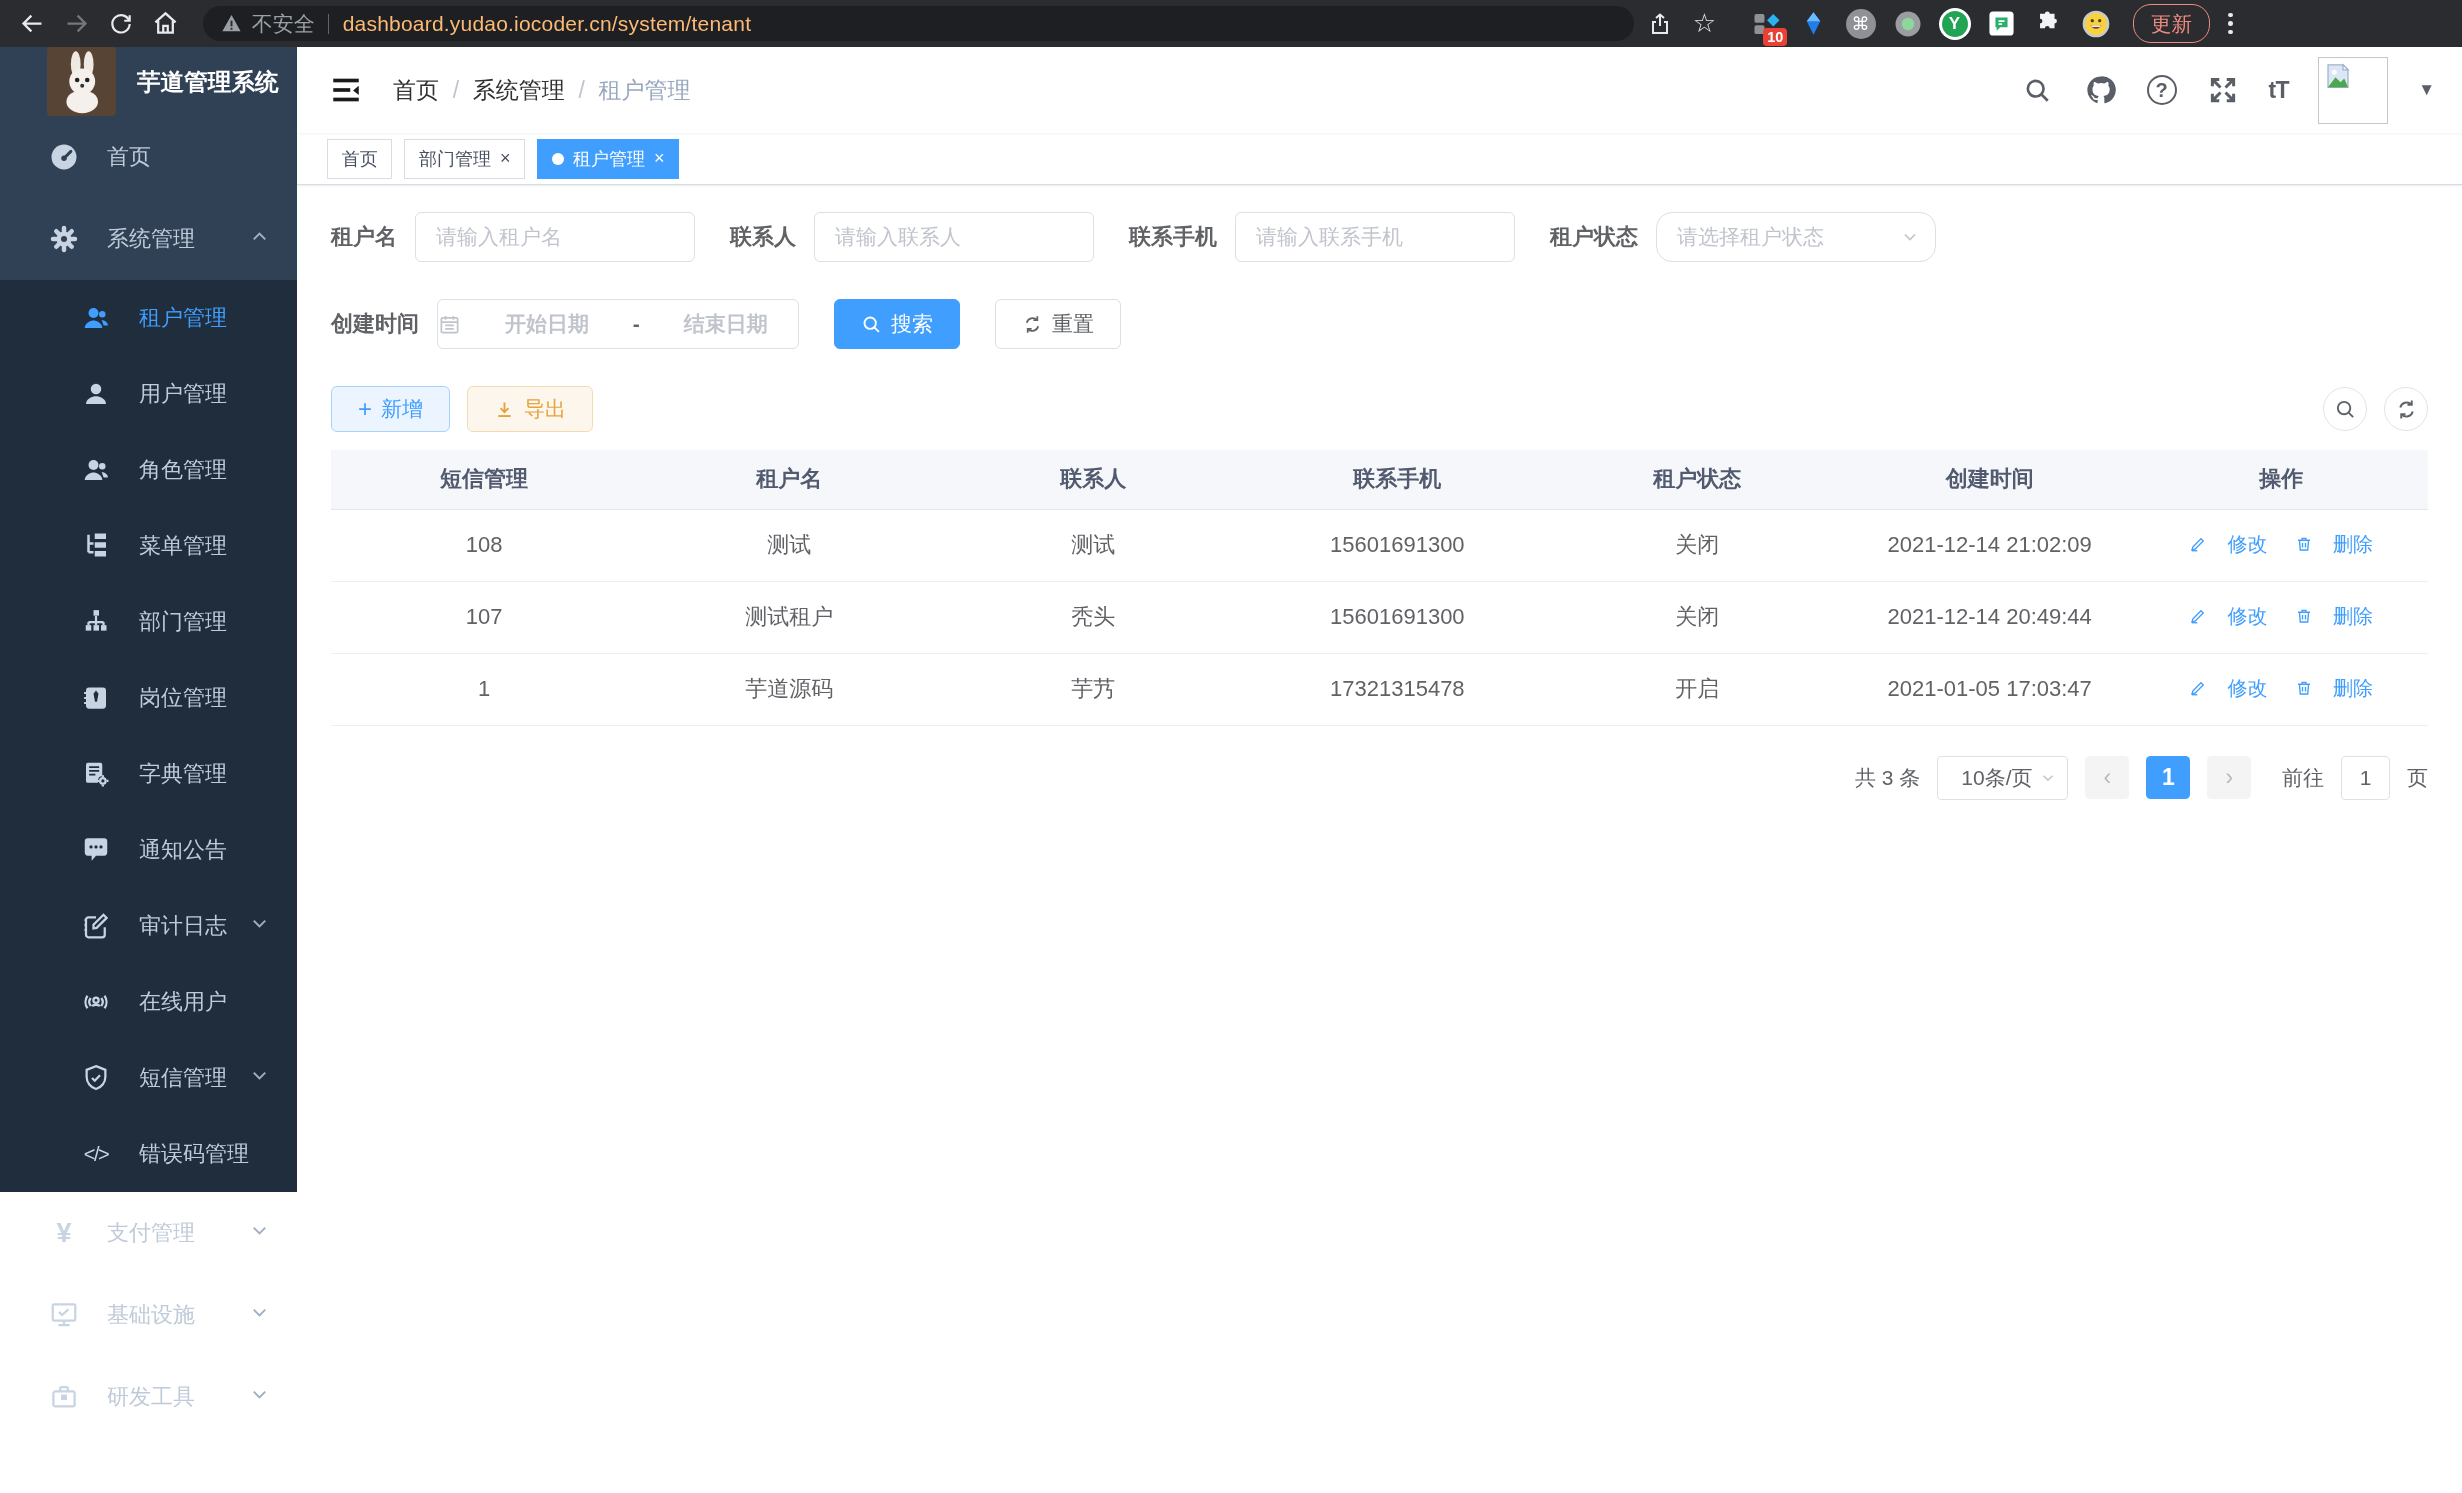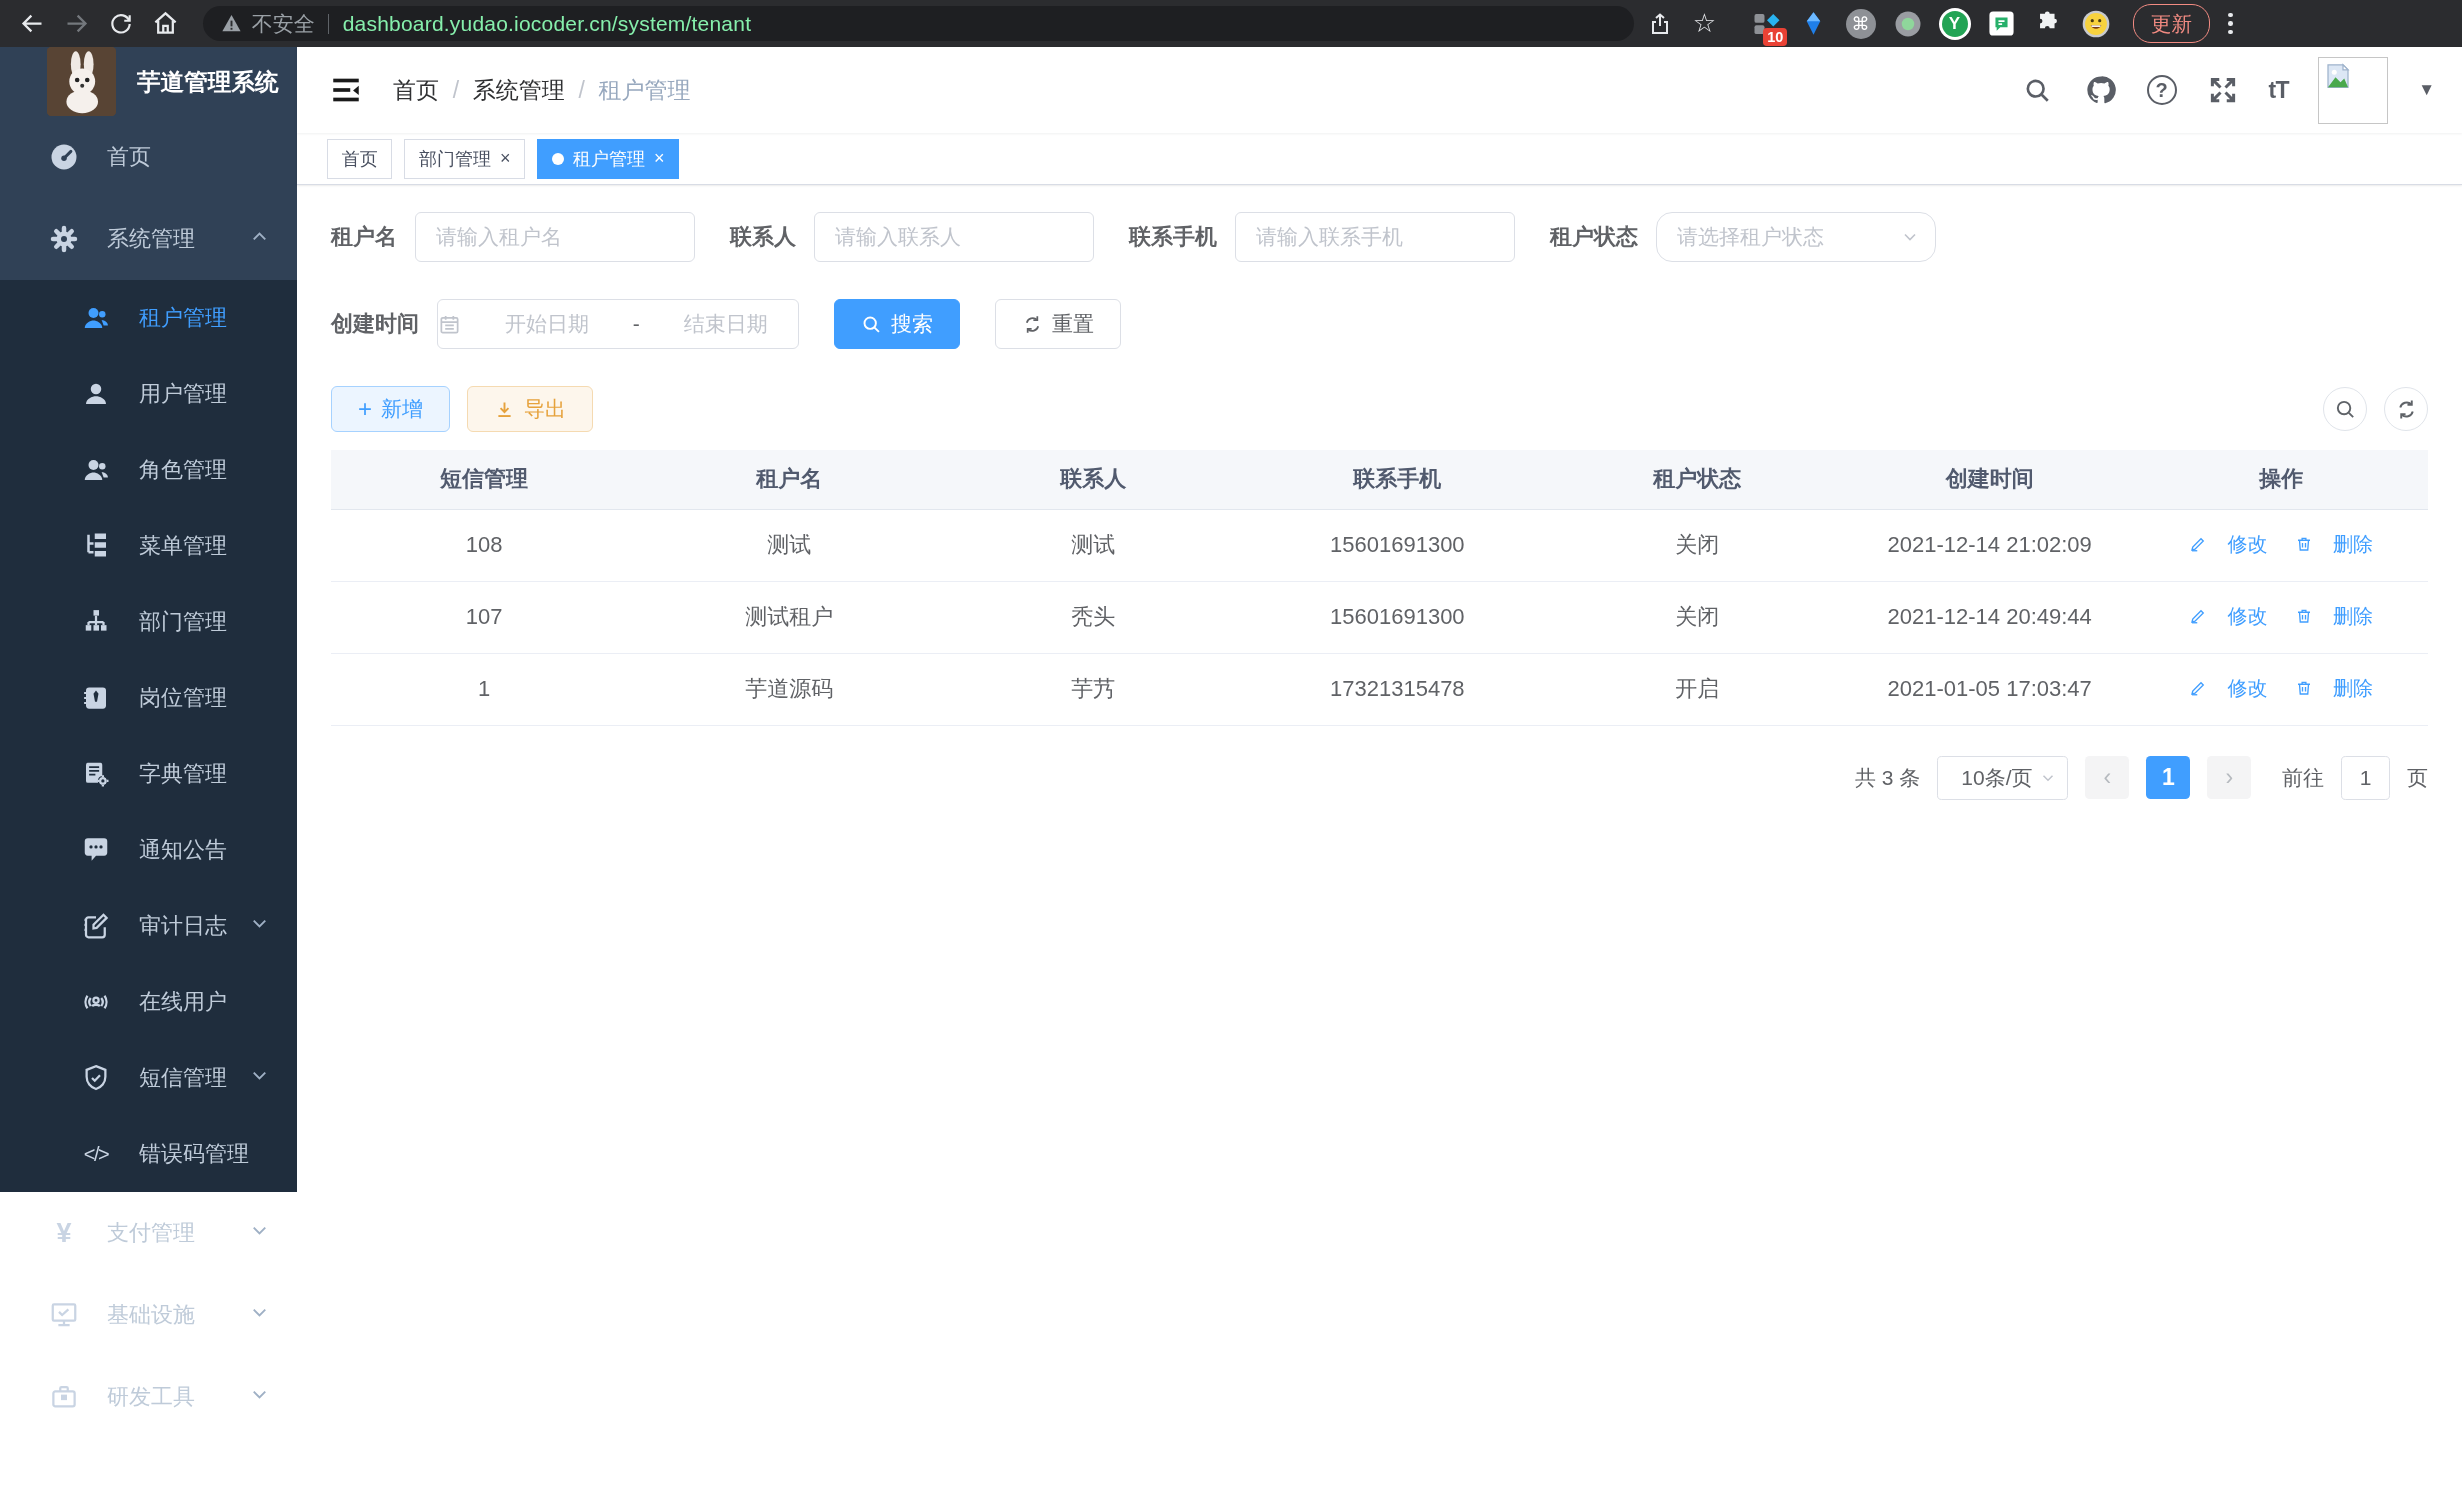--- a/index.html
+++ b/index.html
@@ -5,21 +5,21 @@
   * { margin:0; padding:0; box-sizing:border-box; }
   html,body { width:2462px; height:1494px; overflow:hidden; font-family:"Liberation Sans","DejaVu Sans",sans-serif; background:#fff; }
 
   
   .chrome { height:47px; background:#2b2c2f; display:flex; align-items:center; padding:0 13.7px; gap:7.6px; }
   .chrome .navbtn { width:37px; height:37px; display:flex; align-items:center; justify-content:center; border-radius:50%; flex:0 0 auto; }
   .chrome svg { display:block; }
   .omnibox { height:35px; background:#1e1f22; border-radius:17.5px; display:flex; align-items:center; padding:0 17px; gap:9px; width:1431px; margin-left:10.7px; }
   .omnibox .sec-label { color:#9aa0a6; font-size:21px; }
   .omnibox .divider { width:0.8px; height:20px; background:#5f6368; margin:0 4.6px; }
-  .omnibox .url { color:#86efac; font-size:21px; letter-spacing:0.2px; }
+  .omnibox .url { color:#fdba74; font-size:21px; letter-spacing:0.2px; }
   .ext-area { display:flex; align-items:center; gap:15px; margin-left:20px; }
   .ext-icon { width:32px; height:32px; display:flex; align-items:center; justify-content:center; position:relative; flex:0 0 auto; }
   .circle-gray { width:30px; height:30px; border-radius:50%; background:#8e9196; display:flex; align-items:center; justify-content:center; color:#fff; font-size:18px; }
   .circle-green { width:32px; height:32px; border-radius:50%; background:#fff; display:flex; align-items:center; justify-content:center; }
   .circle-green .inner { width:26px; height:26px; border-radius:50%; background:#23a455; color:#fff; font-size:17px; font-weight:bold; display:flex; align-items:center; justify-content:center; }
   .badge { position:absolute; bottom:-6px; right:-4.6px; background:#e94235; color:#fff; font-size:14.5px; border-radius:3.8px; padding:0.8px 3.8px; font-weight:bold; }
   .update-btn { border:1.5px solid #f28b82; color:#f28b82; font-size:20.6px; border-radius:18px; padding:4.6px 17px; margin-left:13.7px; white-space:nowrap; }
   .kebab { display:flex; flex-direction:column; gap:3.8px; margin:0 4.6px 0 10.7px; }
   .kebab i { width:4.6px; height:4.6px; border-radius:50%; background:#e8eaed; }
 
@@ -68,21 +68,21 @@
 
   
   .content { flex:1; background:#fff; padding:27px 34px 0 34px; overflow:hidden; }
   .frow { display:flex; align-items:center; margin-bottom:37px; }
   .flabel { font-size:22px; font-weight:bold; color:#606266; margin-right:18px; white-space:nowrap; }
   .fitem { display:flex; align-items:center; margin-right:35px; }
   .tinput { width:280px; height:50px; border:0.8px solid #dcdfe6; border-radius:6px; font-size:21px; padding:0 20px; color:#606266; outline:none; background:#fff; }
   .tinput::placeholder { color:#c0c4cc; }
   .fselect { width:280px; height:50px; border:0.8px solid #dcdfe6; border-radius:16px; display:flex; align-items:center; padding:0 15px 0 20px; color:#c0c4cc; font-size:21px; cursor:pointer; }
   .fselect .ph { flex:1; }
-  .daterange { width:362px; height:50px; border:0.8px solid #dcdfe6; border-radius:6px; display:flex; align-items:center; padding:0 0; color:#c0c4cc; font-size:21px; gap:13.7px; }
+  .daterange { width:362px; height:50px; border:0.8px solid #dcdfe6; border-radius:6px; display:flex; align-items:center; padding:0 0; color:#c0c4cc; font-size:21px; gap:13.7px;font-weight:bold; }
   .daterange .dph { flex:1; text-align:center; }
   .btn { height:50px; border-radius:6px; font-size:21px; display:inline-flex; align-items:center; justify-content:center; gap:9px; padding:0 26px; cursor:pointer; border:0.8px solid #dcdfe6; background:#fff; color:#606266; }
   .btn-primary { background:#409eff; border-color:#409eff; color:#fff; }
   .btn-plain-blue { background:#ecf5ff; border-color:#a6d2ff; color:#409eff; height:46px; }
   .btn-plain-yellow { background:#fdf6ec; border-color:#f5dab1; color:#e6a23c; height:46px; }
   .toolbar-row { display:flex; align-items:center; margin-bottom:18px; }
   .toolbar-right { margin-left:auto; display:flex; gap:17px; }
   .circle-btn { width:44px; height:44px; border-radius:50%; border:0.8px solid #e0e4ea; background:#fff; display:flex; align-items:center; justify-content:center; color:#5f6368; cursor:pointer; }
 
   

